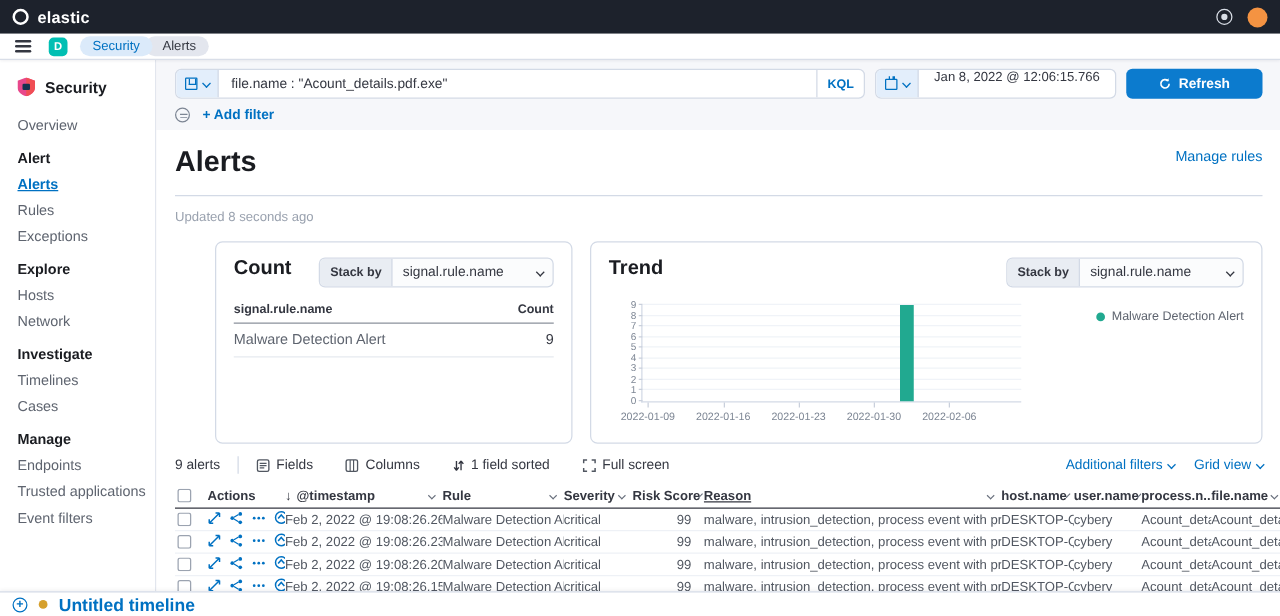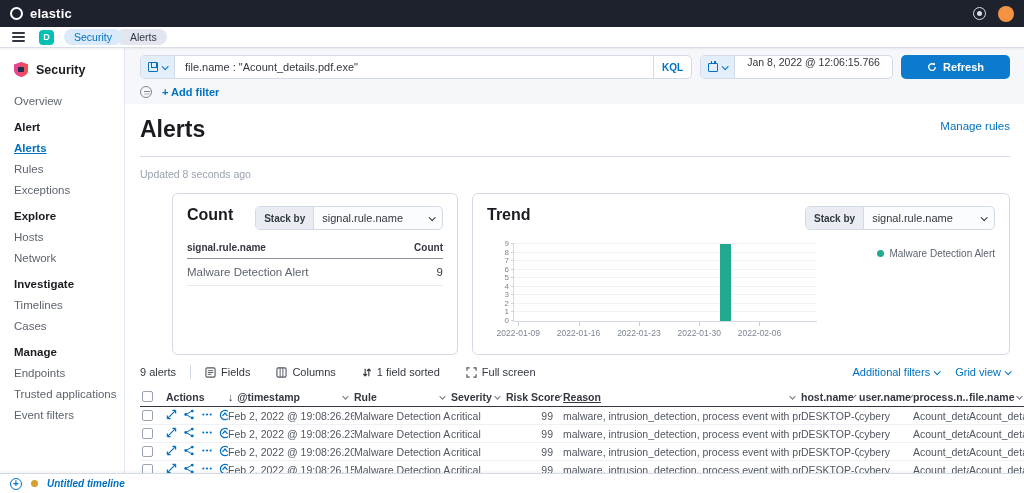--- a/index.html
+++ b/index.html
@@ -123,21 +123,21 @@
   .grow.datarow { border-bottom:1px solid #eef1f6; }
   .checkbox { width:11px; height:11px; border:1px solid #9ba3b0; border-radius:2px; background:#fff; }
   .c-check { width:26px; justify-content:flex-start; padding-left:2px; }
   .actions-ic { display:flex; gap:6px; align-items:center; }
   .num { justify-content:flex-end; padding-right:10px; }
 
   
   .timelinebar { position:absolute; left:0; right:0; bottom:0; height:20px; background:#fff; border-top:1px solid #d3dae6; box-shadow:0 -1px 3px rgba(60,70,90,.08); display:flex; align-items:center; gap:9px; padding:0 10px; z-index:10; }
   .plus-circle { width:12px; height:12px; border:1.3px solid #0071c2; border-radius:50%; color:#0071c2; font-size:10px; line-height:10px; text-align:center; font-weight:bold; }
   .tl-dot { width:7px; height:7px; border-radius:50%; background:#d6a02d; }
-  .tl-label { color:#0071c2; font-size:10px; font-weight:bold;font-style:italic; }
+  .tl-label { color:#0071c2; font-size:14px; font-weight:bold; }
 </style>
 </head>
 <body>
 
 <div id="app">
 
   <div class="topbar">
     <div class="brand">
       <span class="logo-ring"></span>
       <span>elastic</span>

